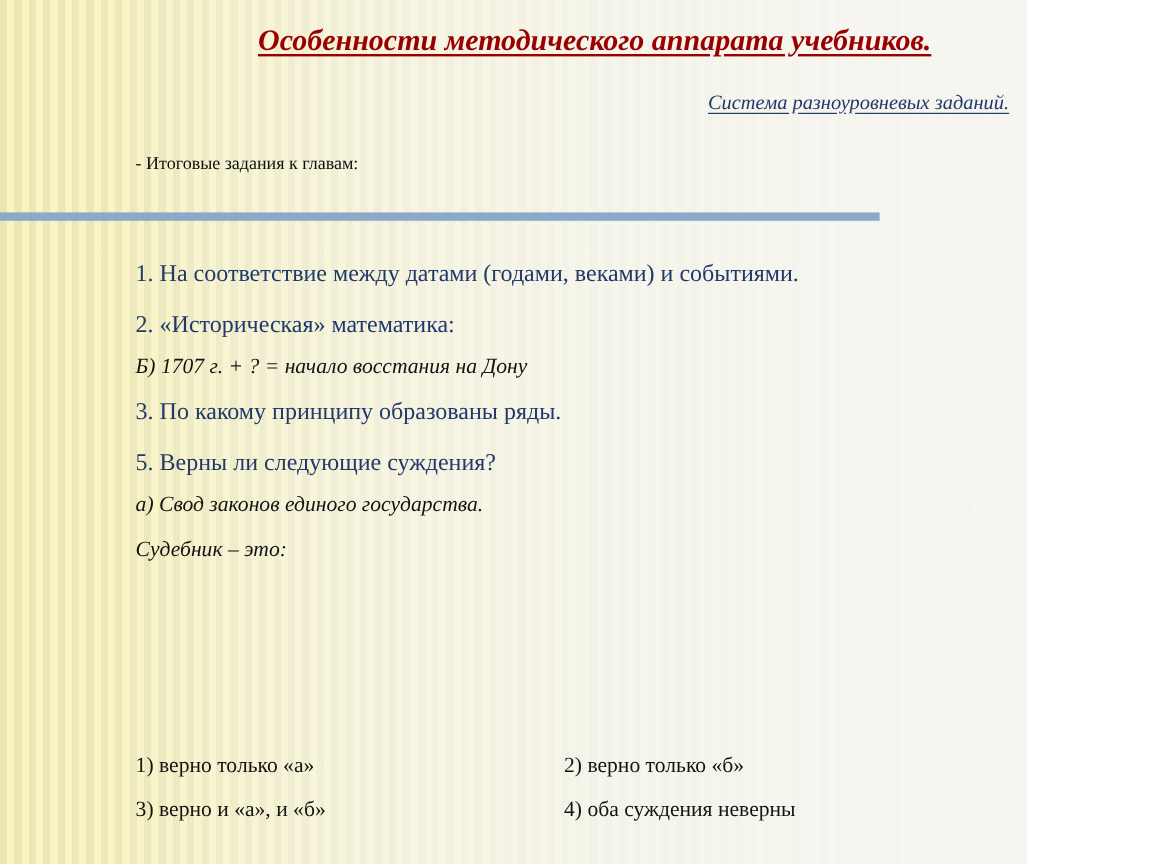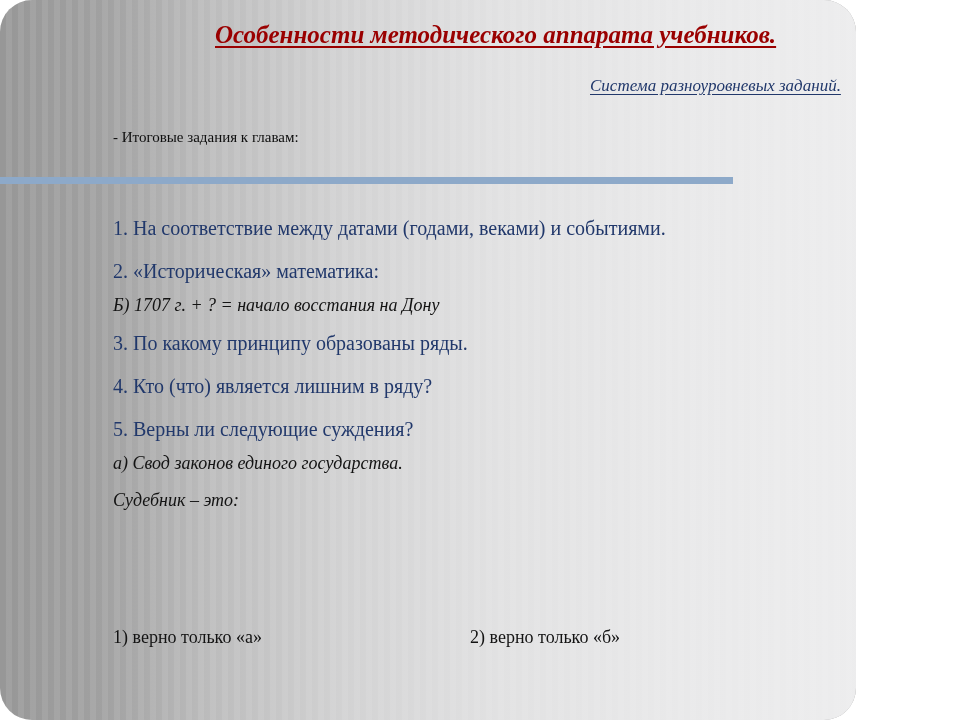--- a/index.html
+++ b/index.html
@@ -12,23 +12,22 @@
     overflow: hidden;
     font-family: "Liberation Serif", "DejaVu Serif", serif;
   }
 
   
   #slide {
     position: relative;
     width: 856px;
     height: 720px;
     box-sizing: border-box;
-    background-color: #a3a3a3;
+    background-color: #fef9c3;
     overflow: hidden;
-    border-radius: 32px;
   }
 
   
   #stripes {
     position: absolute;
     inset: 0;
     background-image: repeating-linear-gradient(
         to right,
         rgba(0,0,0,0.075) 0px,
         rgba(0,0,0,0.075) 6px,
@@ -166,27 +165,30 @@
 
     <div class="intro">- Итоговые задания к главам:</div>
 
     <div class="divider"></div>
 
     <div class="body-list">
       <div class="line lvl-main">1. На соответствие между датами (годами, веками) и событиями.</div>
       <div class="line lvl-main tight">2. «Историческая» математика:</div>
       <div class="line lvl-sub">Б) 1707 г. + ? = начало восстания на Дону</div>
       <div class="line lvl-main">3. По какому принципу образованы ряды.</div>
-      <div class="line lvl-main">4. Кто (что) является лишним в ряду?</div>
       <div class="line lvl-main tight">5. Верны ли следующие суждения?</div>
       <div class="line lvl-sub">а) Свод законов единого государства.</div>
       <div class="line lvl-sub">Судебник – это:</div>
     </div>
 
     <div class="answers">
       <div class="answer-row">
         <div class="answer-cell col1">1) верно только «а»</div>
         <div class="answer-cell col2">2) верно только «б»</div>
       </div>
+      <div class="answer-row">
+        <div class="answer-cell col1">3) верно и «а», и «б»</div>
+        <div class="answer-cell col2">4) оба суждения неверны</div>
+      </div>
     </div>
 
   </div>
 </div>
 
 </body></html>

